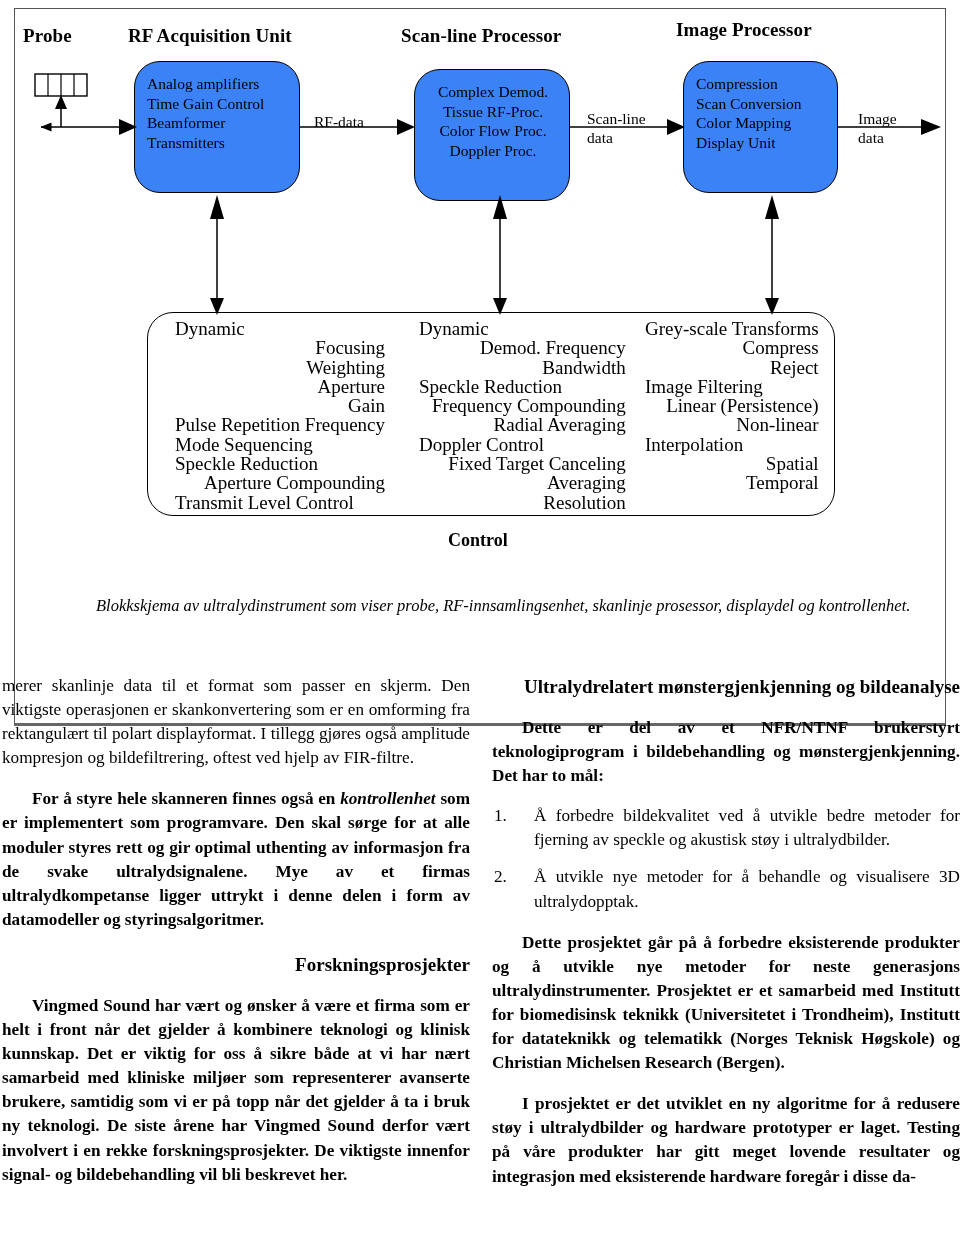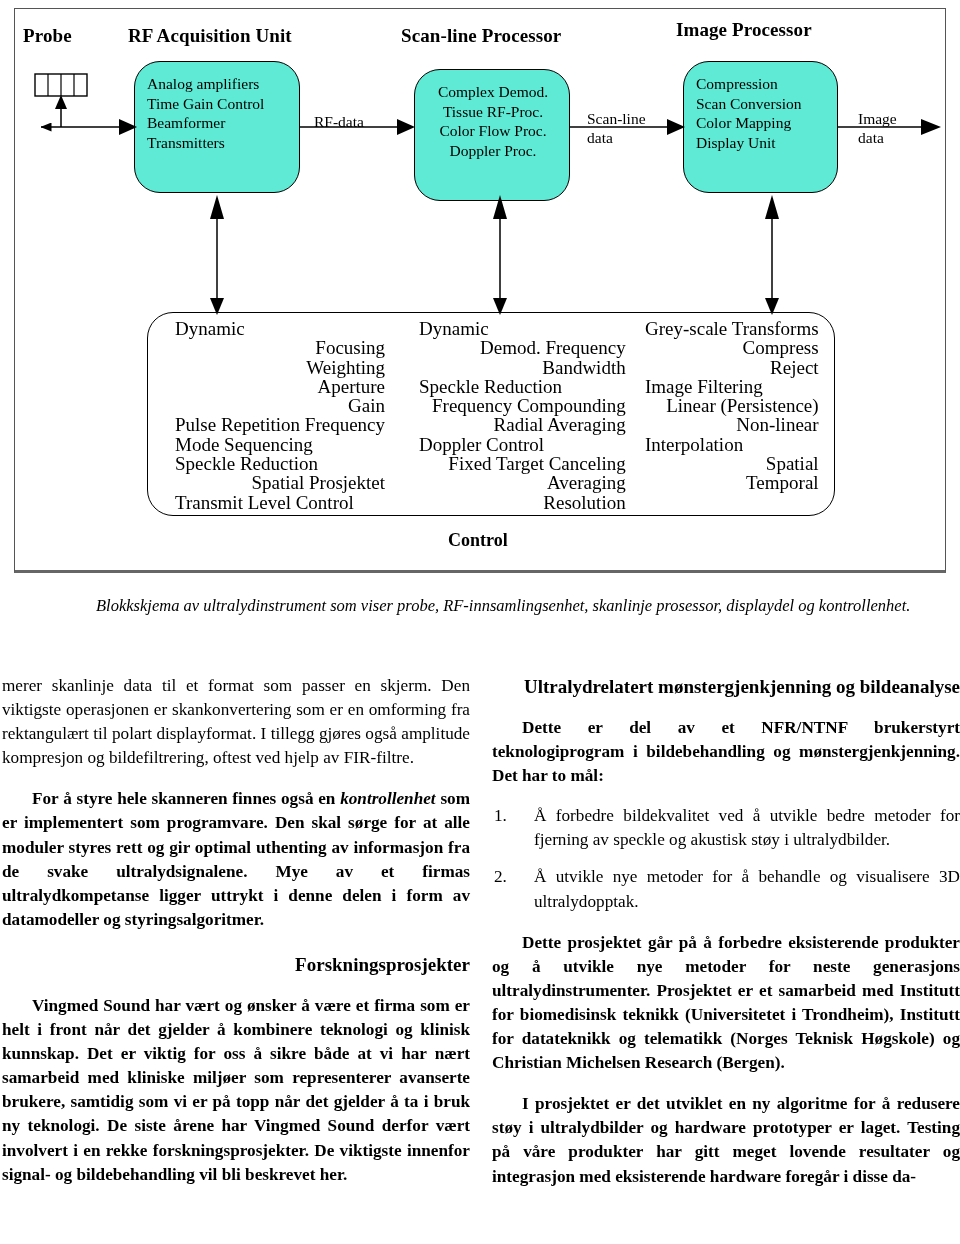--- a/index.html
+++ b/index.html
@@ -15,40 +15,40 @@
     color: #000000;
     overflow: hidden;
   }
 
   
   #figure {
     position: absolute;
     left: 14px;
     top: 8px;
     width: 932px;
-    height: 565px;
+    height: 718px;
     border: 1px solid #555555;
     border-bottom: 3px solid #666666;
     box-sizing: border-box;
   }
 
   .fig-title {
     position: absolute;
     font-weight: bold;
     font-size: 19px;
     white-space: nowrap;
     letter-spacing: 0.1px;
   }
 
   .proc-box {
     position: absolute;
     border: 1.6px solid #000;
     border-radius: 26px;
     box-sizing: border-box;
-    background: #5eead4;
+    background: #3b82f6;
   }
   .proc-box .lines {
     position: absolute;
     left: 12px;
     top: 12px;
     font-size: 15.5px;
     line-height: 19.5px;
     white-space: nowrap;
   }
 
@@ -196,21 +196,21 @@
   </div>
   <div class="ctrl-col" style="left:160px; top:310px;">
       <div>Dynamic</div>
       <div class="sub">Focusing</div>
       <div class="sub">Weighting</div>
       <div class="sub">Aperture</div>
       <div class="sub">Gain</div>
       <div>Pulse Repetition Frequency</div>
       <div>Mode Sequencing</div>
       <div>Speckle Reduction</div>
-      <div class="sub">Spatial Prosjektet</div>
+      <div class="sub">Aperture Compounding</div>
       <div>Transmit Level Control</div>
     </div>
   <div class="ctrl-col" style="left:404px; top:310px;">
       <div>Dynamic</div>
       <div class="sub">Demod. Frequency</div>
       <div class="sub">Bandwidth</div>
       <div>Speckle Reduction</div>
       <div class="sub">Frequency Compounding</div>
       <div class="sub">Radial Averaging</div>
       <div>Doppler Control</div>

